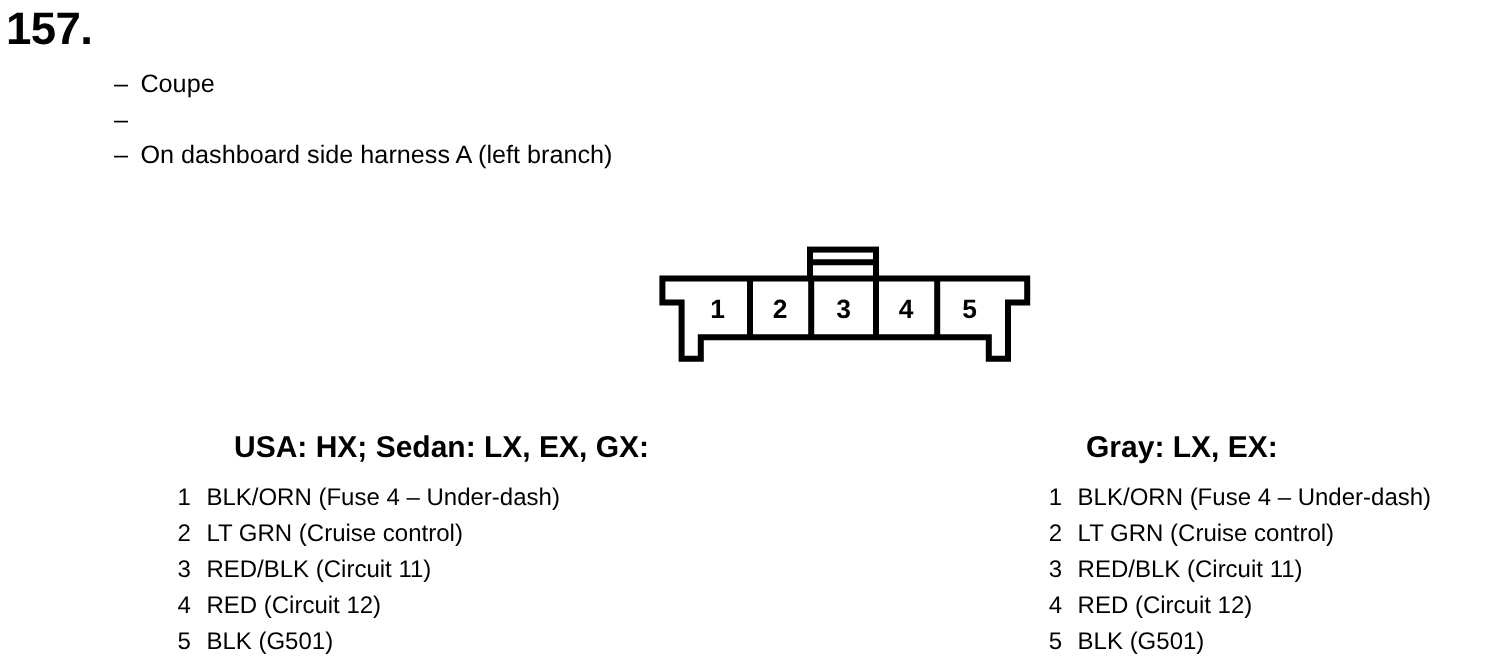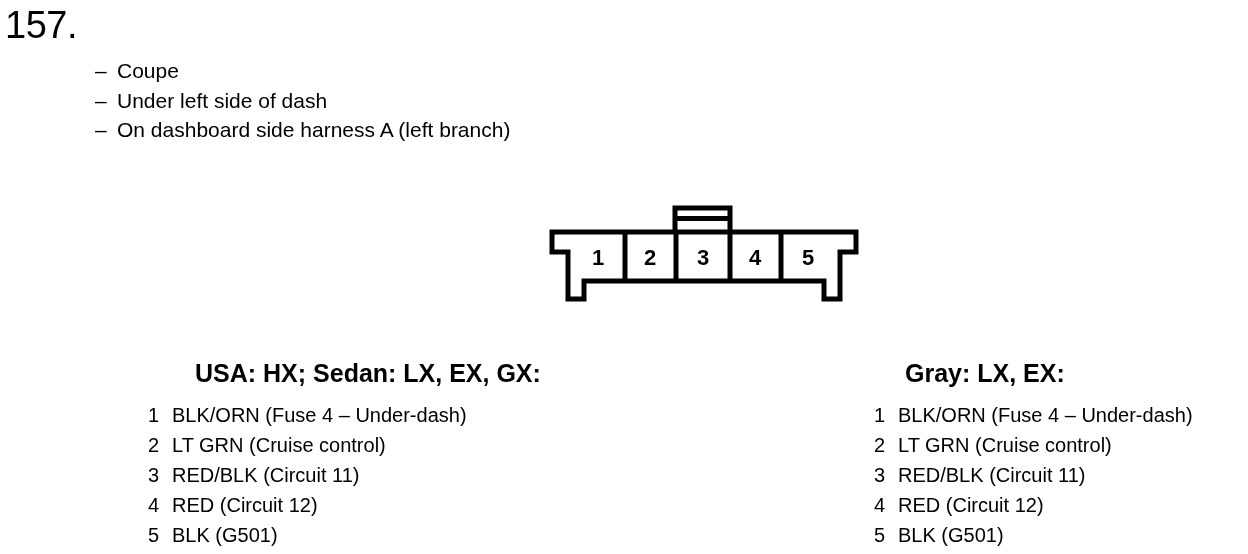--- a/index.html
+++ b/index.html
@@ -13,21 +13,21 @@
     overflow: hidden;
   }
 
   
   .title-row {
     position: absolute;
     left: 5px;
     top: 4px;
     display: flex;
     align-items: flex-end;
-    font-weight: normal;
+    font-weight: bold;
     font-size: 38px;
     letter-spacing: -0.5px;
     white-space: nowrap;
   }
   .title-number { width: 95px; flex: 0 0 95px; }
 
   
   .notes {
     position: absolute;
     left: 95px;
@@ -84,21 +84,20 @@
   <span class="title-number">157.</span>
 </div>
 
 <div class="notes">
   <div class="note">
     <span class="note-dash">–</span>
     <span>Coupe</span>
   </div>
   <div class="note">
     <span class="note-dash">–</span>
-    <span>Under left side of dash</span>
   </div>
   <div class="note">
     <span class="note-dash">–</span>
     <span>On dashboard side harness A (left branch)</span>
   </div>
 </div>
 
 <div class="connector-wrap">
   <svg width="320" height="118" viewBox="0 0 320 118" xmlns="http://www.w3.org/2000/svg">
 

